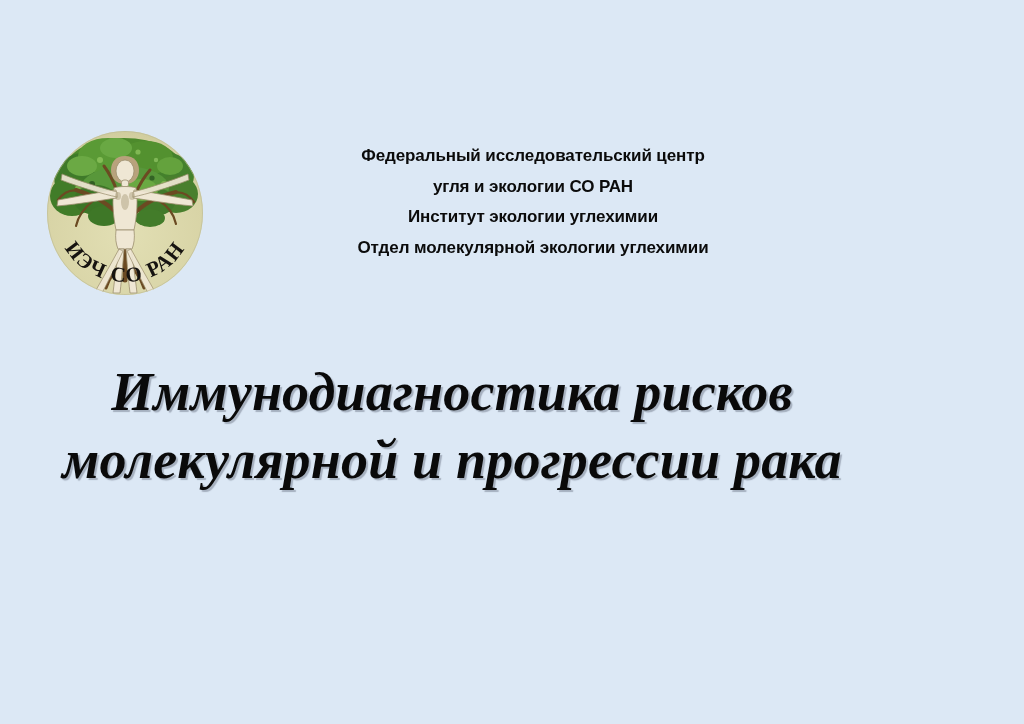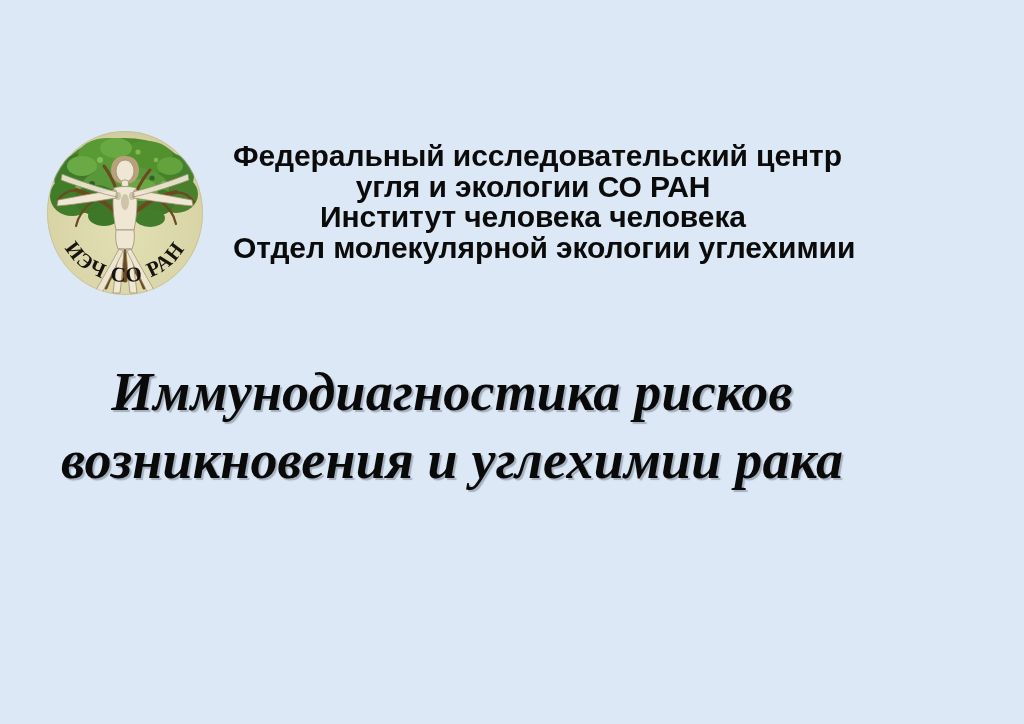--- a/index.html
+++ b/index.html
@@ -37,21 +37,21 @@
 
   
   #org-header {
     position: absolute;
     left: 233px;
     top: 141px;
     width: 600px;
     text-align: center;
     color: #0b0b0b;
     font-family: "Liberation Sans", sans-serif;
-    font-size: 30px;
+    font-size: 17px;
     font-weight: bold;
     line-height: 30.5px;
     letter-spacing: -0.1px;
   }
   #org-header .org-line {
     display: block;
     white-space: nowrap;
   }
 
   
@@ -180,22 +180,22 @@
         </g>
       </g>
 
       <ellipse cx="79" cy="83" rx="77.5" ry="81.5" fill="none" stroke="#bdbb94" stroke-width="1" opacity="0.6"></ellipse>
     </svg>
   </div>
 
   <div id="org-header">
     <span class="org-line">Федеральный исследовательский центр</span>
     <span class="org-line">угля и экологии СО РАН</span>
-    <span class="org-line">Институт человека человека</span>
+    <span class="org-line">Институт экологии углехимии</span>
     <span class="org-line">Отдел молекулярной экологии углехимии</span>
   </div>
 
   <div id="main-title">
     <span class="title-line">Иммунодиагностика рисков</span>
-    <span class="title-line">возникновения и углехимии рака</span>
+    <span class="title-line">молекулярной и прогрессии рака</span>
   </div>
 
 </div>
 
 </body></html>

